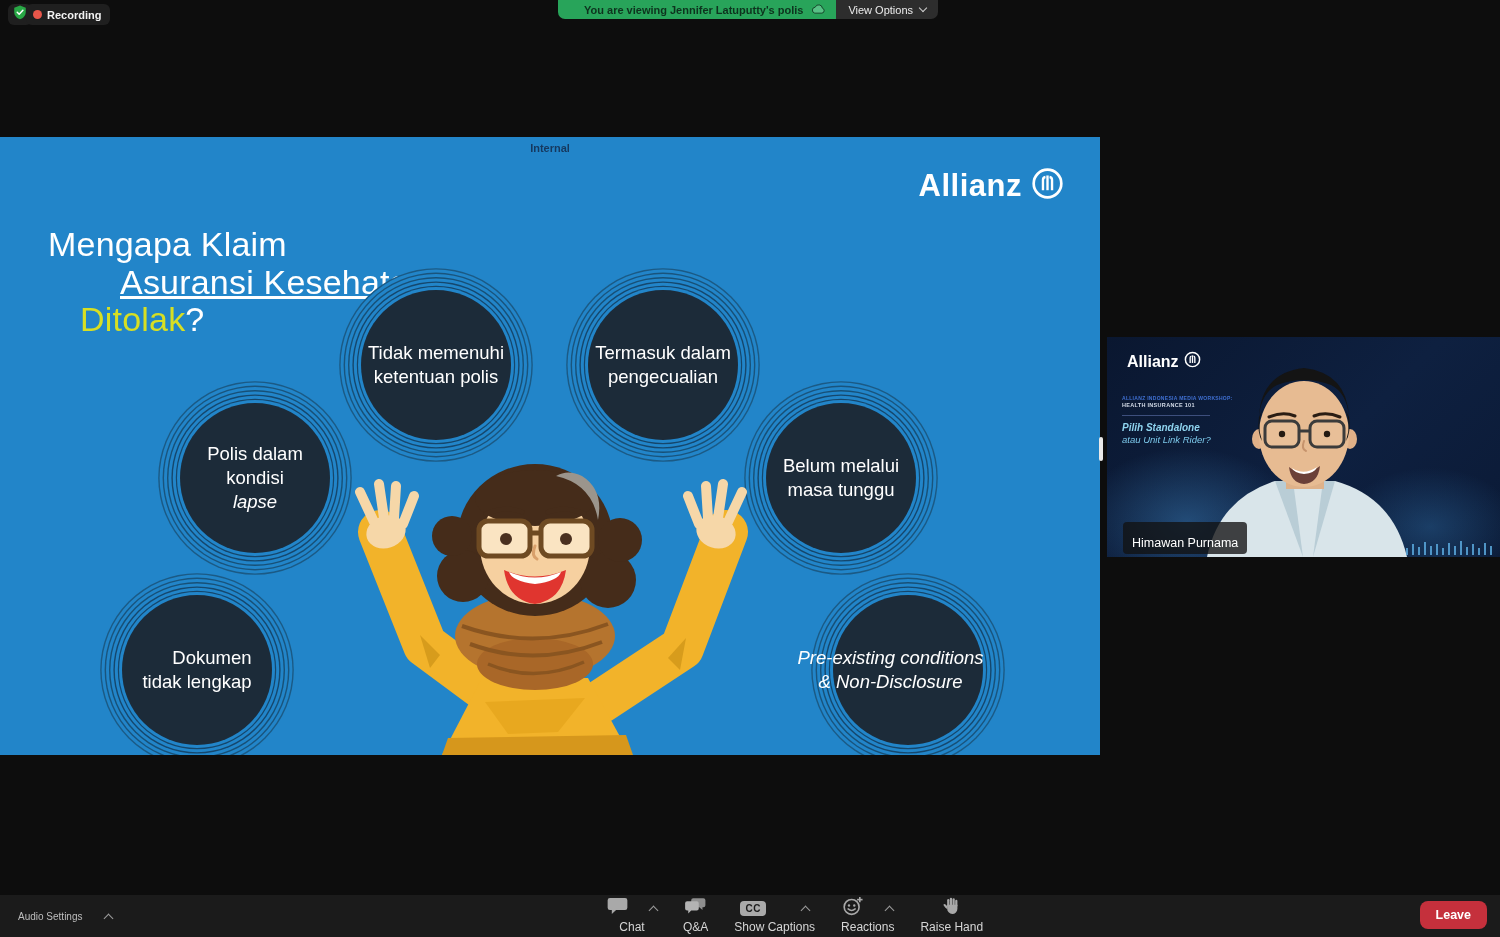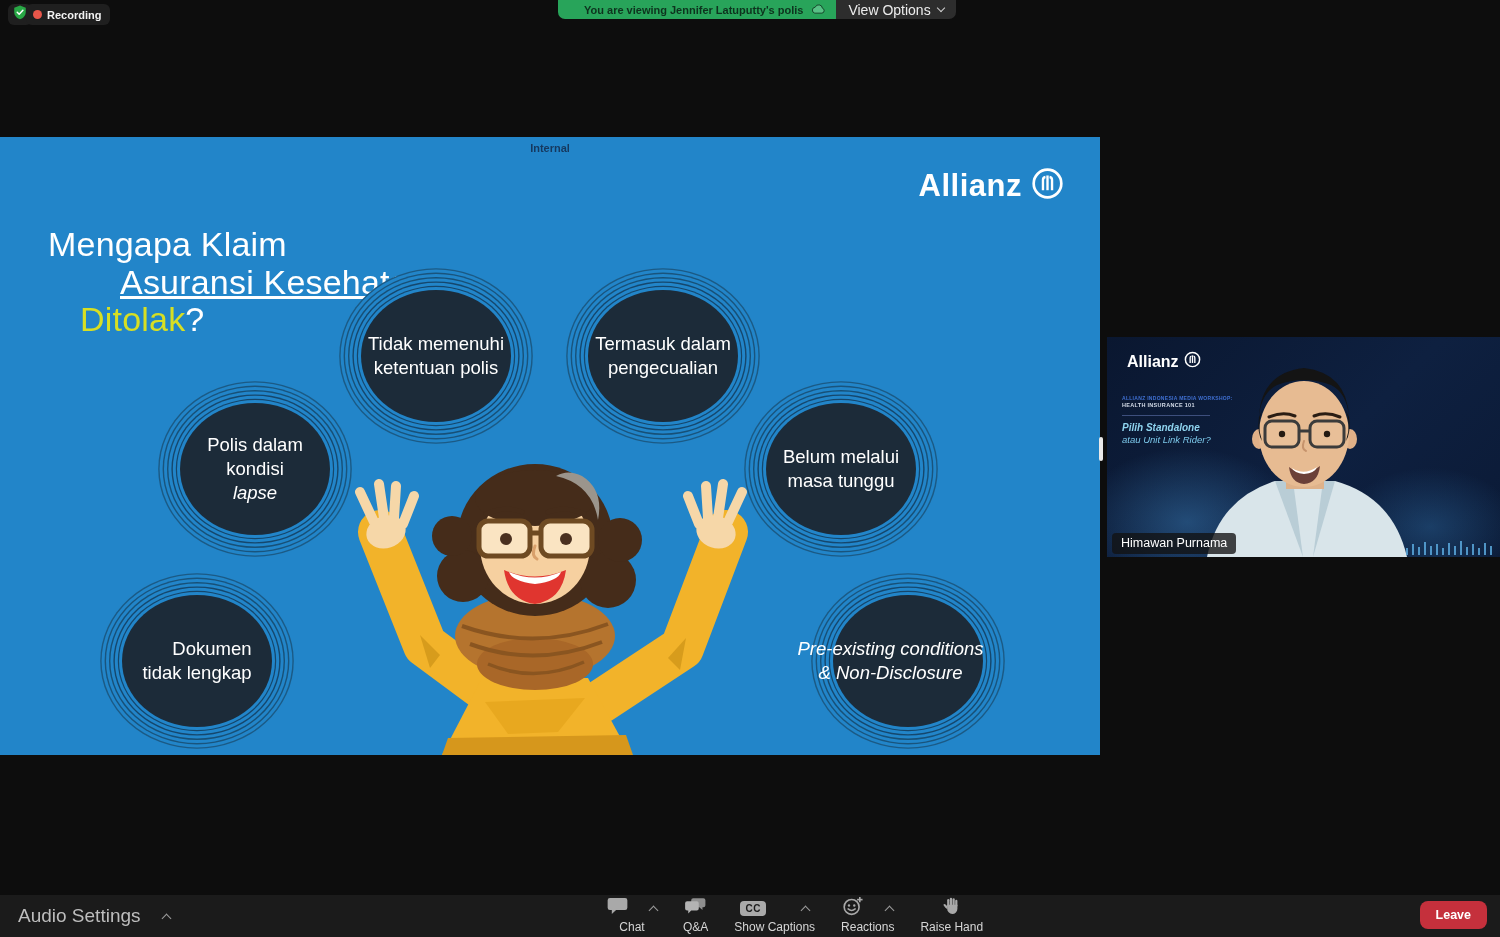--- a/index.html
+++ b/index.html
@@ -12,40 +12,40 @@
   .shield-chip { position:absolute; left:8px; top:4px; width:24px; height:21px;
     background:#1f1f1f; border-radius:6px; display:flex; align-items:center; justify-content:center; }
   .rec-chip { position:absolute; left:26px; top:4px; height:21px; background:#1f1f1f;
     border-radius:6px; display:flex; align-items:center; gap:5px; padding:0 9px 0 7px; }
   .rec-dot { width:9px; height:9px; border-radius:50%; background:#e8564a; }
   .rec-label { color:#f2f2f2; font-size:11px; font-weight:bold; }
 
   .share-banner { position:absolute; left:558px; top:0; height:19px; display:flex; }
   .share-banner-green { background:#28a45a; color:#0e331e; font-size:11px; font-weight:bold;
     display:flex; align-items:center; gap:8px; padding:0 10px 0 26px; border-radius:0 0 0 7px; }
-  .share-banner-dark { background:#2d2d2d; color:#ececec; font-size:14px;
+  .share-banner-dark { background:#2d2d2d; color:#ececec; font-size:11px;
     display:flex; align-items:center; gap:7px; padding:0 12px; border-radius:0 0 7px 0; }
   .chev-down { width:6px; height:6px; border-left:1.5px solid #cfcfcf; border-top:1.5px solid #cfcfcf;
     transform:rotate(225deg); margin-top:-3px; }
 
   
   .slide { position:absolute; left:0; top:137px; width:1100px; height:618px;
     background:#2285c9; overflow:hidden; }
   .slide-watermark { position:absolute; left:0; right:0; top:5px; text-align:center;
     color:#16395f; font-size:11px; font-weight:bold; }
   .slide-title { position:absolute; left:0; top:44px; color:#fff; font-size:34px;
     font-weight:500; line-height:38px; letter-spacing:.2px; }
   .t1 { position:absolute; left:48px; top:44px; white-space:nowrap; }
   .t2 { position:absolute; left:120px; top:82px; white-space:nowrap;text-decoration:underline; }
   .t3 { position:absolute; left:80px; top:119px; white-space:nowrap; }
   .hl { color:#d7df23; }
   .slide-logo { position:absolute; right:36px; top:30px; display:flex; align-items:center; gap:9px; }
   .slide-logo-text { color:#fff; font-size:31px; font-weight:bold; letter-spacing:.5px; }
 
-  .bubble { position:absolute; width:150px; height:132px; border-radius:50%;
+  .bubble { position:absolute; width:150px; height:150px; border-radius:50%;
     background:#1c2b39; display:flex; align-items:center; justify-content:center;
     text-align:center; color:#fff; font-size:18.5px; line-height:1.28;
     box-shadow:
       0 0 0 3px #2285c9, 0 0 0 4.2px #15466b,
       0 0 0 7.2px #2285c9, 0 0 0 8.6px #15476d,
       0 0 0 11.6px #2285c9, 0 0 0 13px #175077,
       0 0 0 16px #2285c9, 0 0 0 17.4px #19547d,
       0 0 0 20.4px #2285c9, 0 0 0 21.8px #1b5a85; }
   .bubble span { display:block; white-space:nowrap; }
   .b1 { left:361px; top:153px; }
@@ -66,30 +66,30 @@
     background:radial-gradient(ellipse at center, rgba(60,140,205,.3), rgba(60,140,205,0) 70%); }
   .video-logo { position:absolute; left:20px; top:14px; display:flex; align-items:center; gap:5px; }
   .video-logo-text { color:#fff; font-size:16px; font-weight:bold; }
   .video-textblock { position:absolute; left:15px; top:58px; }
   .vt-line1 { color:#3f6fd1; font-size:5px; font-weight:bold; letter-spacing:.3px; }
   .vt-line2 { color:#d5dde9; font-size:5.5px; font-weight:bold; letter-spacing:.3px; margin-top:1px; }
   .vt-rule { width:88px; height:1px; background:#3d4f7d; margin:7px 0 6px; }
   .vt-line3 { color:#8fd4ef; font-size:10px; font-style:italic; font-weight:bold; }
   .vt-line4 { color:#7cc8ea; font-size:9.5px; font-style:italic; margin-top:1px; }
   .man { position:absolute; left:0; top:0; width:393px; height:220px; }
-  .name-tag { position:absolute; left:5px; bottom:3px; background:rgba(18,18,18,.78);
-    color:#fff; font-size:12.5px; padding:3px 9px 4px; border-radius:4px; }
+  .name-tag { position:absolute; left:16px; bottom:3px; background:rgba(18,18,18,.78);
+    color:#fff; font-size:12.5px; padding:14px 9px 4px; border-radius:4px; }
   .audio-bars { position:absolute; right:6px; bottom:2px; }
   .drag-handle { position:absolute; left:1099px; top:437px; width:4px; height:24px;
     border-radius:2px; background:#e9e9e9; }
 
   
   .toolbar { position:absolute; left:0; bottom:0; width:1500px; height:42px; background:#1b1b1b; }
   .audio-settings { position:absolute; left:18px; top:0; height:42px; display:flex;
-    align-items:center; gap:22px; color:#bdbdbd; font-size:19px; cursor:default; }
+    align-items:center; gap:22px; color:#bdbdbd; font-size:10px; cursor:default; }
   .chev-up { width:7px; height:7px; border-left:1.6px solid #9c9c9c; border-top:1.6px solid #9c9c9c;
     transform:rotate(45deg); margin-top:4px; }
   .tb-center { position:absolute; left:607px; top:0; height:42px; display:flex; gap:26px; }
   .tb-item { position:relative; display:flex; flex-direction:column; align-items:center;
     justify-content:flex-start; padding-top:3px; }
   .tb-icon-row { height:20px; display:flex; align-items:center; gap:22px; }
   .tb-label { color:#d6d6d6; font-size:12px; margin-top:2px; white-space:nowrap; }
   .cc-badge { background:#a9a9a9; color:#1b1b1b; font-size:10px; font-weight:bold;
     border-radius:4px; padding:2px 5px; letter-spacing:.5px; }
   .leave-btn { position:absolute; right:13px; top:6px; background:#c5303c; color:#fff;

